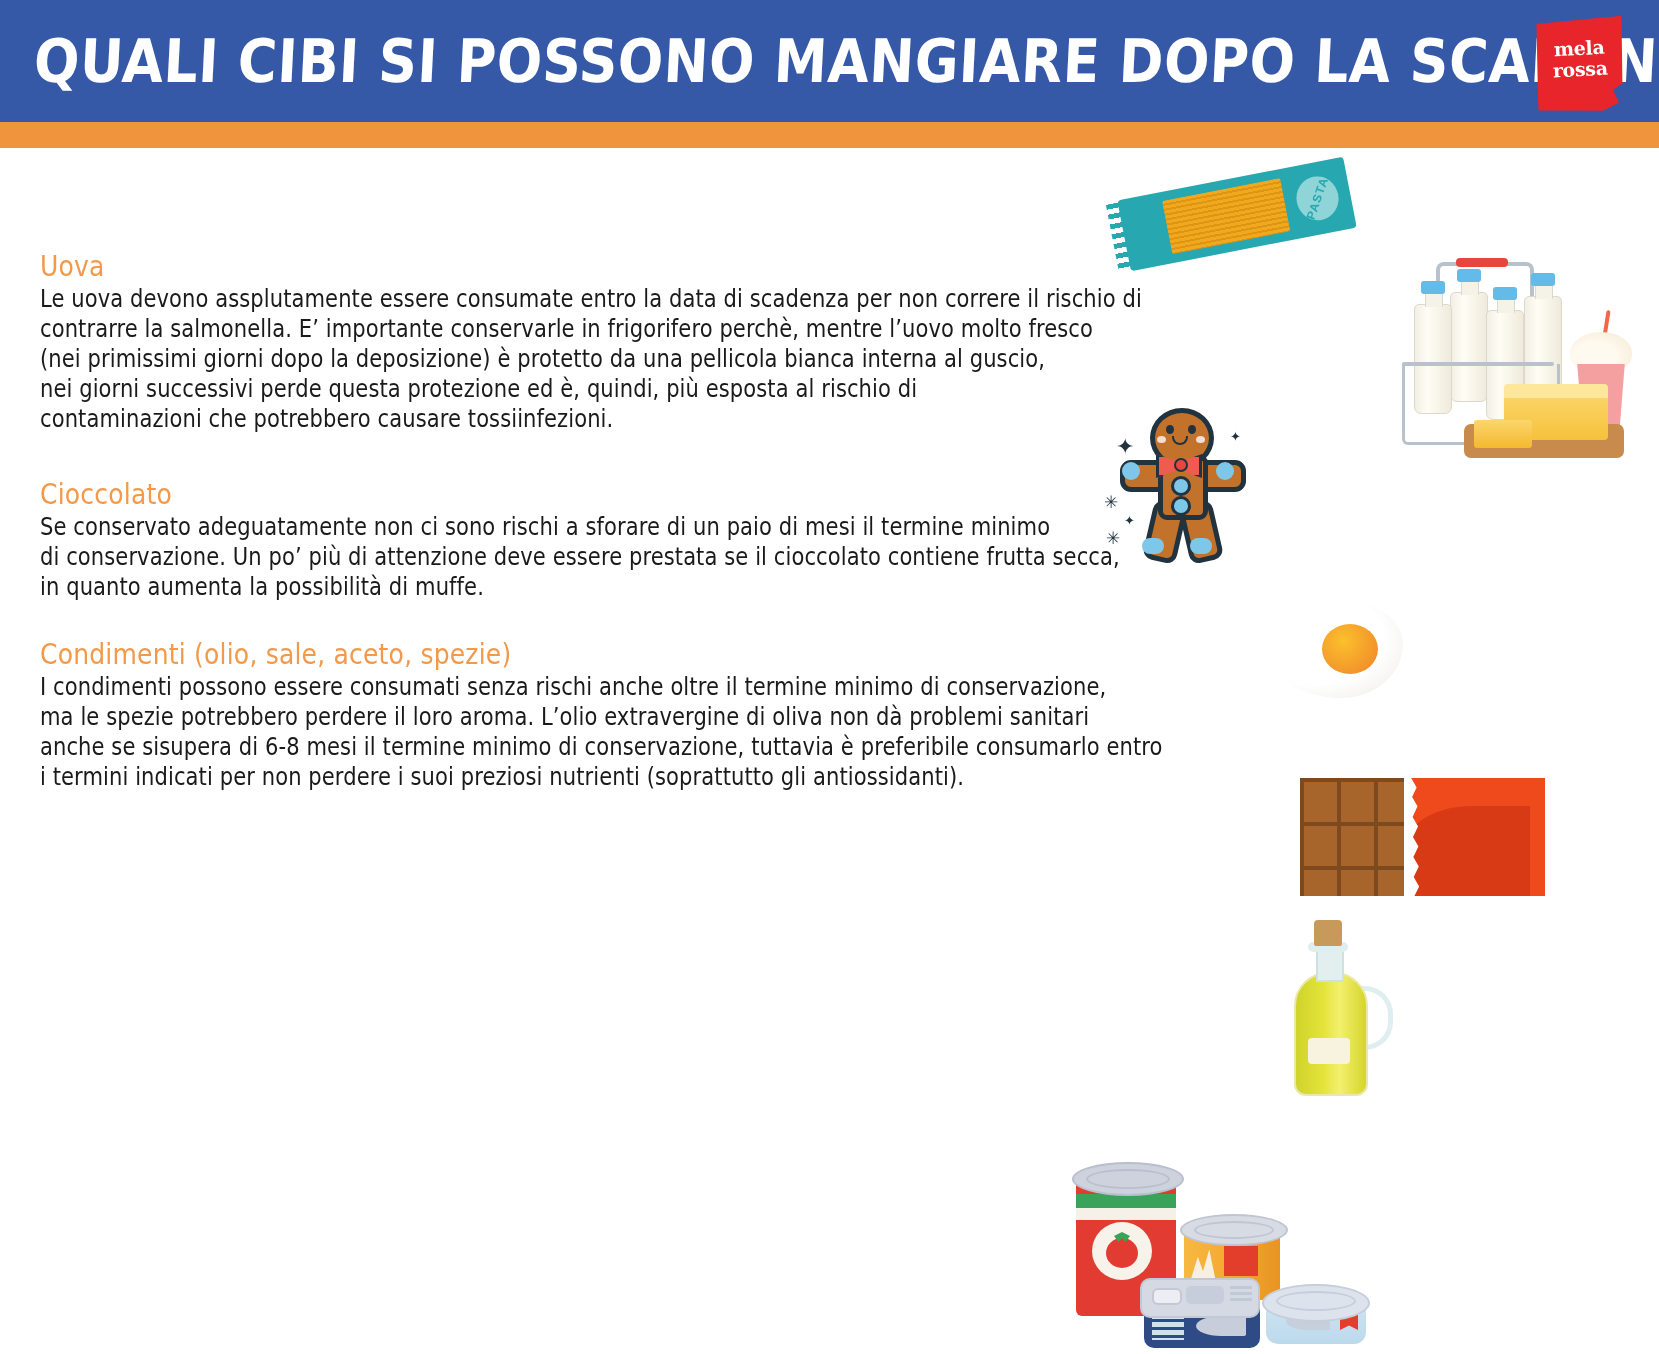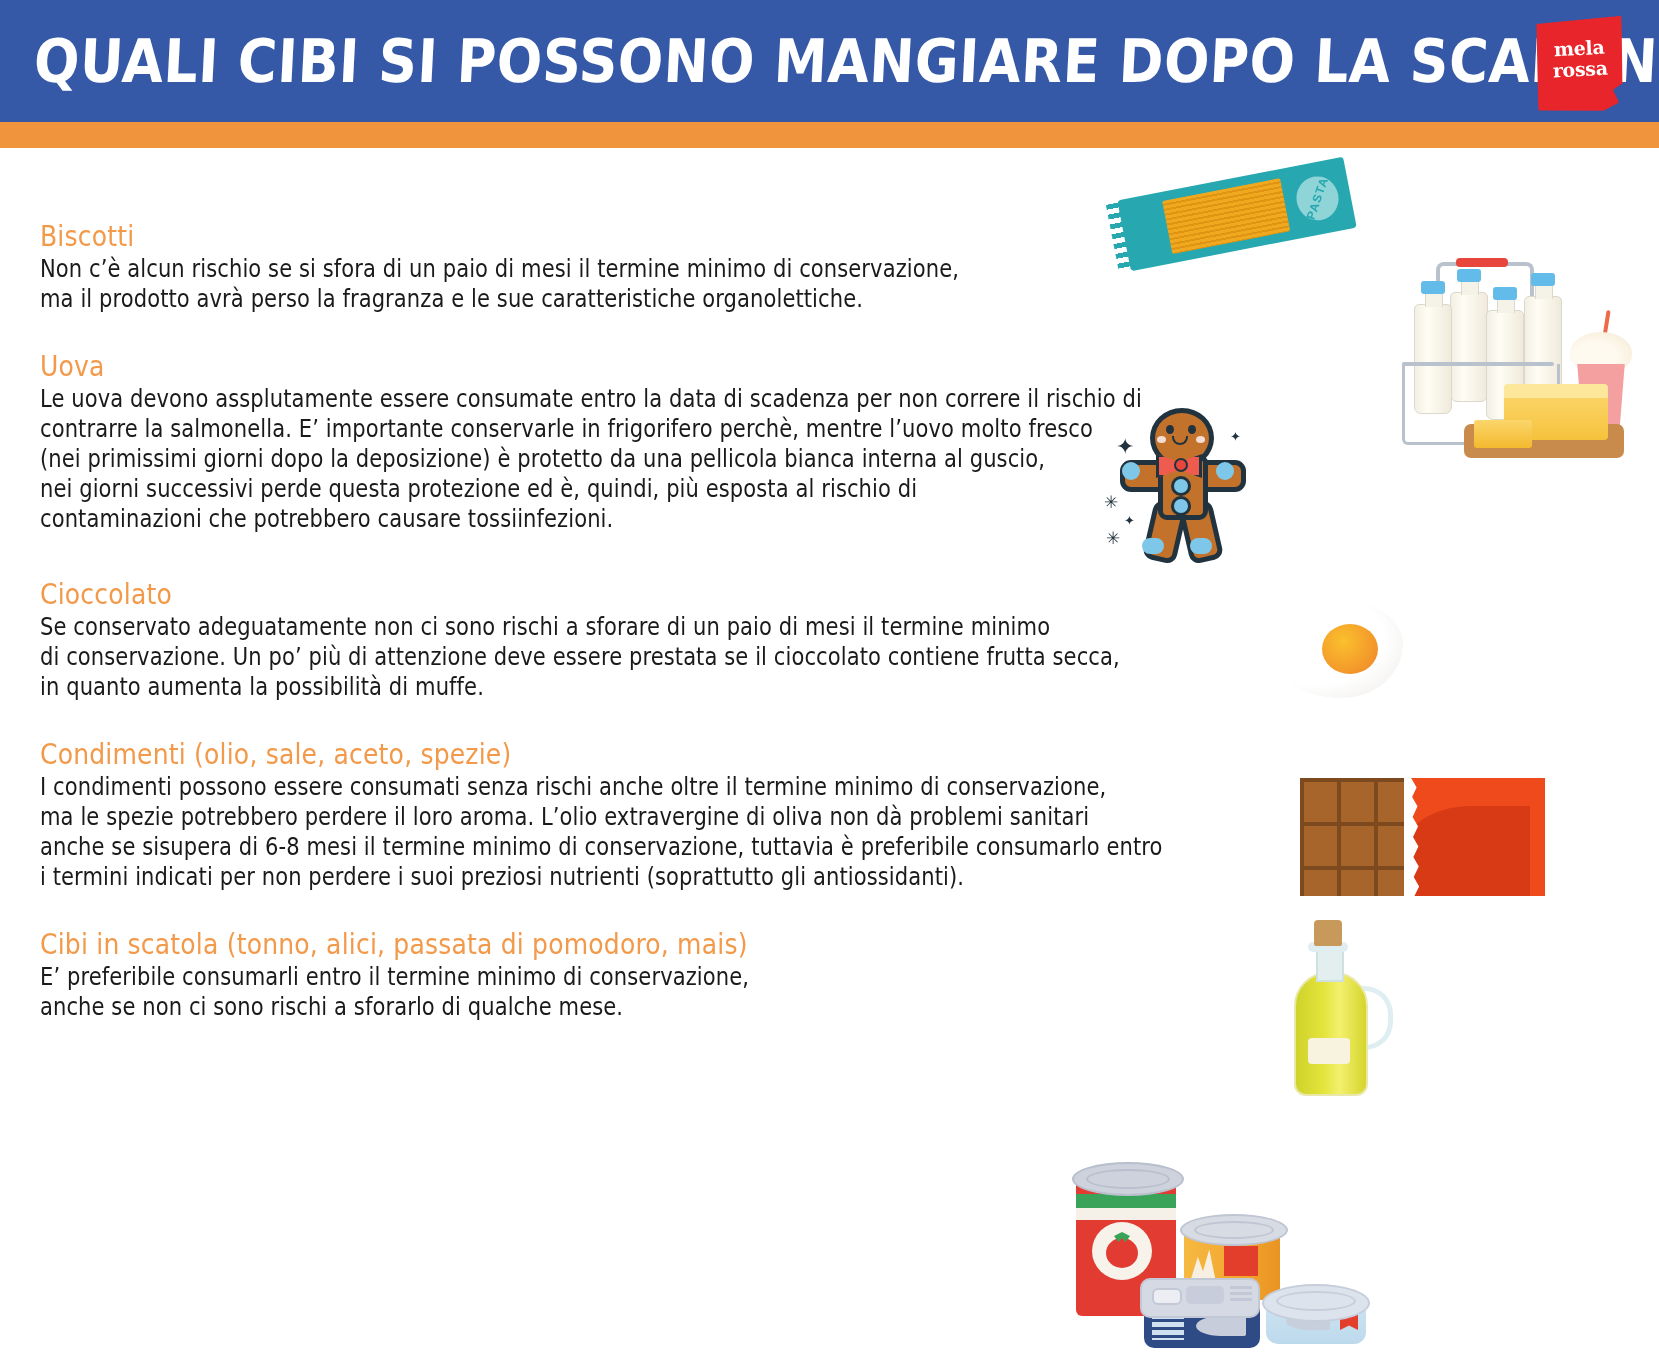--- a/index.html
+++ b/index.html
@@ -279,25 +279,20 @@
     </div>
   </div>
   <div class="orange-bar"></div>
 
   <div class="content">
 
     <div class="gap-md"></div>
 
     <div class="gap-md"></div>
 
-    <div class="section">
-      <div class="sec-title">Biscotti</div>
-      <div class="sec-body">Non c’è alcun rischio se si sfora di un paio di mesi il termine minimo di conservazione,
-ma il prodotto avrà perso la fragranza e le sue caratteristiche organolettiche.</div>
-    </div>
     <div class="gap-md"></div>
 
     <div class="section">
       <div class="sec-title">Uova</div>
       <div class="sec-body">Le uova devono assplutamente essere consumate entro la data di scadenza per non correre il rischio di
 contrarre la salmonella. E’ importante conservarle in frigorifero perchè, mentre l’uovo molto fresco
 (nei primissimi giorni dopo la deposizione) è protetto da una pellicola bianca interna al guscio,
 nei giorni successivi perde questa protezione ed è, quindi, più esposta al rischio di
 contaminazioni che potrebbero causare tossiinfezioni.</div>
     </div>
@@ -313,25 +308,20 @@
 
     <div class="section">
       <div class="sec-title">Condimenti (olio, sale, aceto, spezie)</div>
       <div class="sec-body">I condimenti possono essere consumati senza rischi anche oltre il termine minimo di conservazione,
 ma le spezie potrebbero perdere il loro aroma. L’olio extravergine di oliva non dà problemi sanitari
 anche se sisupera di 6-8 mesi il termine minimo di conservazione, tuttavia è preferibile consumarlo entro
 i termini indicati per non perdere i suoi preziosi nutrienti (soprattutto gli antiossidanti).</div>
     </div>
     <div class="gap-md"></div>
 
-    <div class="section">
-      <div class="sec-title">Cibi in scatola (tonno, alici, passata di pomodoro, mais)</div>
-      <div class="sec-body">E’ preferibile consumarli entro il termine minimo di conservazione,
-anche se non ci sono rischi a sforarlo di qualche mese.</div>
-    </div>
 
   </div>
 
   <div class="art pasta">
     <div class="pasta-pack">
       <div class="pasta-serr"></div>
       <div class="pasta-window"></div>
       <div class="pasta-oval">
         <span>PASTA</span>
       </div>

